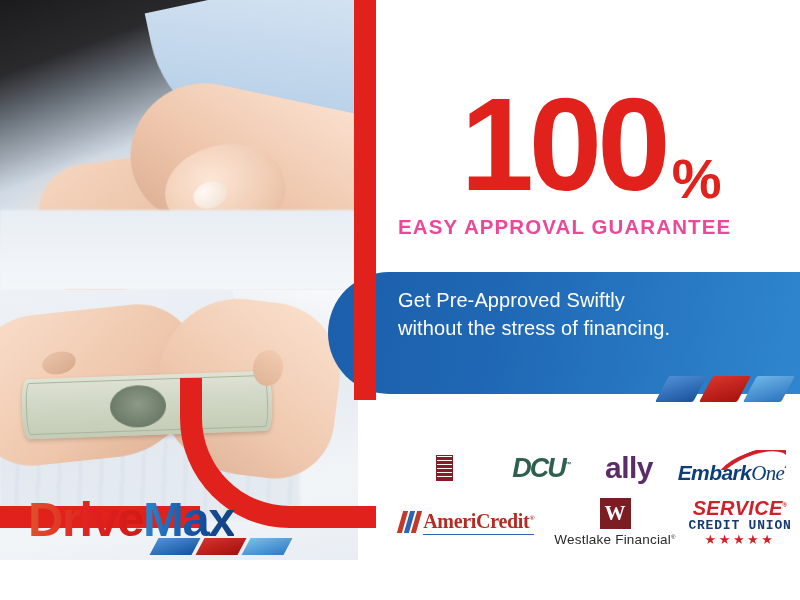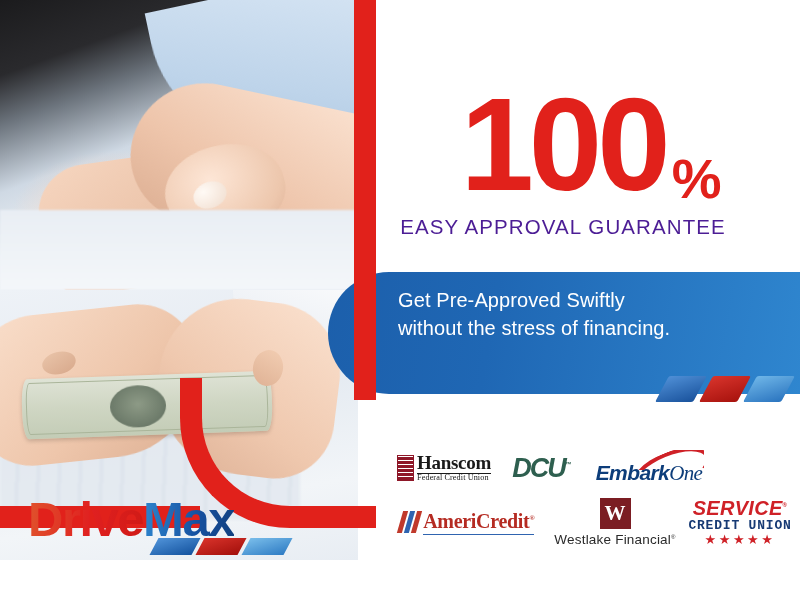--- a/index.html
+++ b/index.html
@@ -68,21 +68,21 @@
     border:22px solid #e1211b;border-top:none;border-right:none;
     border-radius:0 0 0 110px;box-sizing:border-box;z-index:6;}
   .red-tail{position:absolute;left:0;top:506px;width:200px;height:22px;background:#e1211b;z-index:6;}
 
   
   .headline{position:absolute;left:398px;top:80px;width:330px;z-index:7;text-align:center;}
   .hundred{position:relative;display:inline-block;color:#e1211b;
     font-family:"Liberation Sans",sans-serif;font-weight:bold;font-size:132px;
     line-height:.98;letter-spacing:-5px;}
   .pct{position:absolute;right:-54px;bottom:2px;font-size:56px;letter-spacing:-2px;color:#e1211b;font-weight:bold;}
-  .sub{margin-top:6px;color:#4c1d95;font-weight:normal;font-size:20.5px;letter-spacing:1.1px;white-space:nowrap;}
+  .sub{margin-top:6px;color:#ec4899;font-weight:bold;font-size:20.5px;letter-spacing:1.1px;white-space:nowrap;}
 
   
   .blue-panel{position:absolute;left:328px;top:272px;width:472px;height:122px;z-index:5;
     background:linear-gradient(100deg,#1c5fab 0%,#1f67b4 35%,#2f86cf 100%);
     border-radius:61px 0 0 61px;}
   .blue-copy{position:absolute;left:398px;top:286px;width:360px;z-index:7;
     color:#fff;font-size:20px;line-height:1.42;letter-spacing:.1px;}
   .blue-copy div{white-space:nowrap;}
 
   
@@ -232,30 +232,29 @@
       <div class="lchev l3"></div>
     </div>
   </div>
 
   <div class="lenders">
 
     <div class="lrow r1">
 
       <div class="lcell hanscom" style="width:104px;">
         <div class="hans-mark"></div>
-        <div class="hans-txt">
-          <div class="hans-name">Hanscom</div>
-          <div class="hans-sub">Federal Credit Union</div>
-        </div>
       </div>
 
       <div class="lcell" style="width:92px;">
         <div class="dcu"><span>DCU</span><sup>™</sup></div>
       </div>
 
+      <div class="lcell" style="width:82px;">
+        <div class="ally">ally</div>
+      </div>
 
       <div class="lcell" style="width:122px;">
         <div class="capone">
           <div class="capone-swoosh"></div>
           <div class="capone-txt"><span class="capone-cap">Embark</span><span class="capone-one">One</span></div>
         </div>
       </div>
     </div>
 
     <div class="lrow r2">

